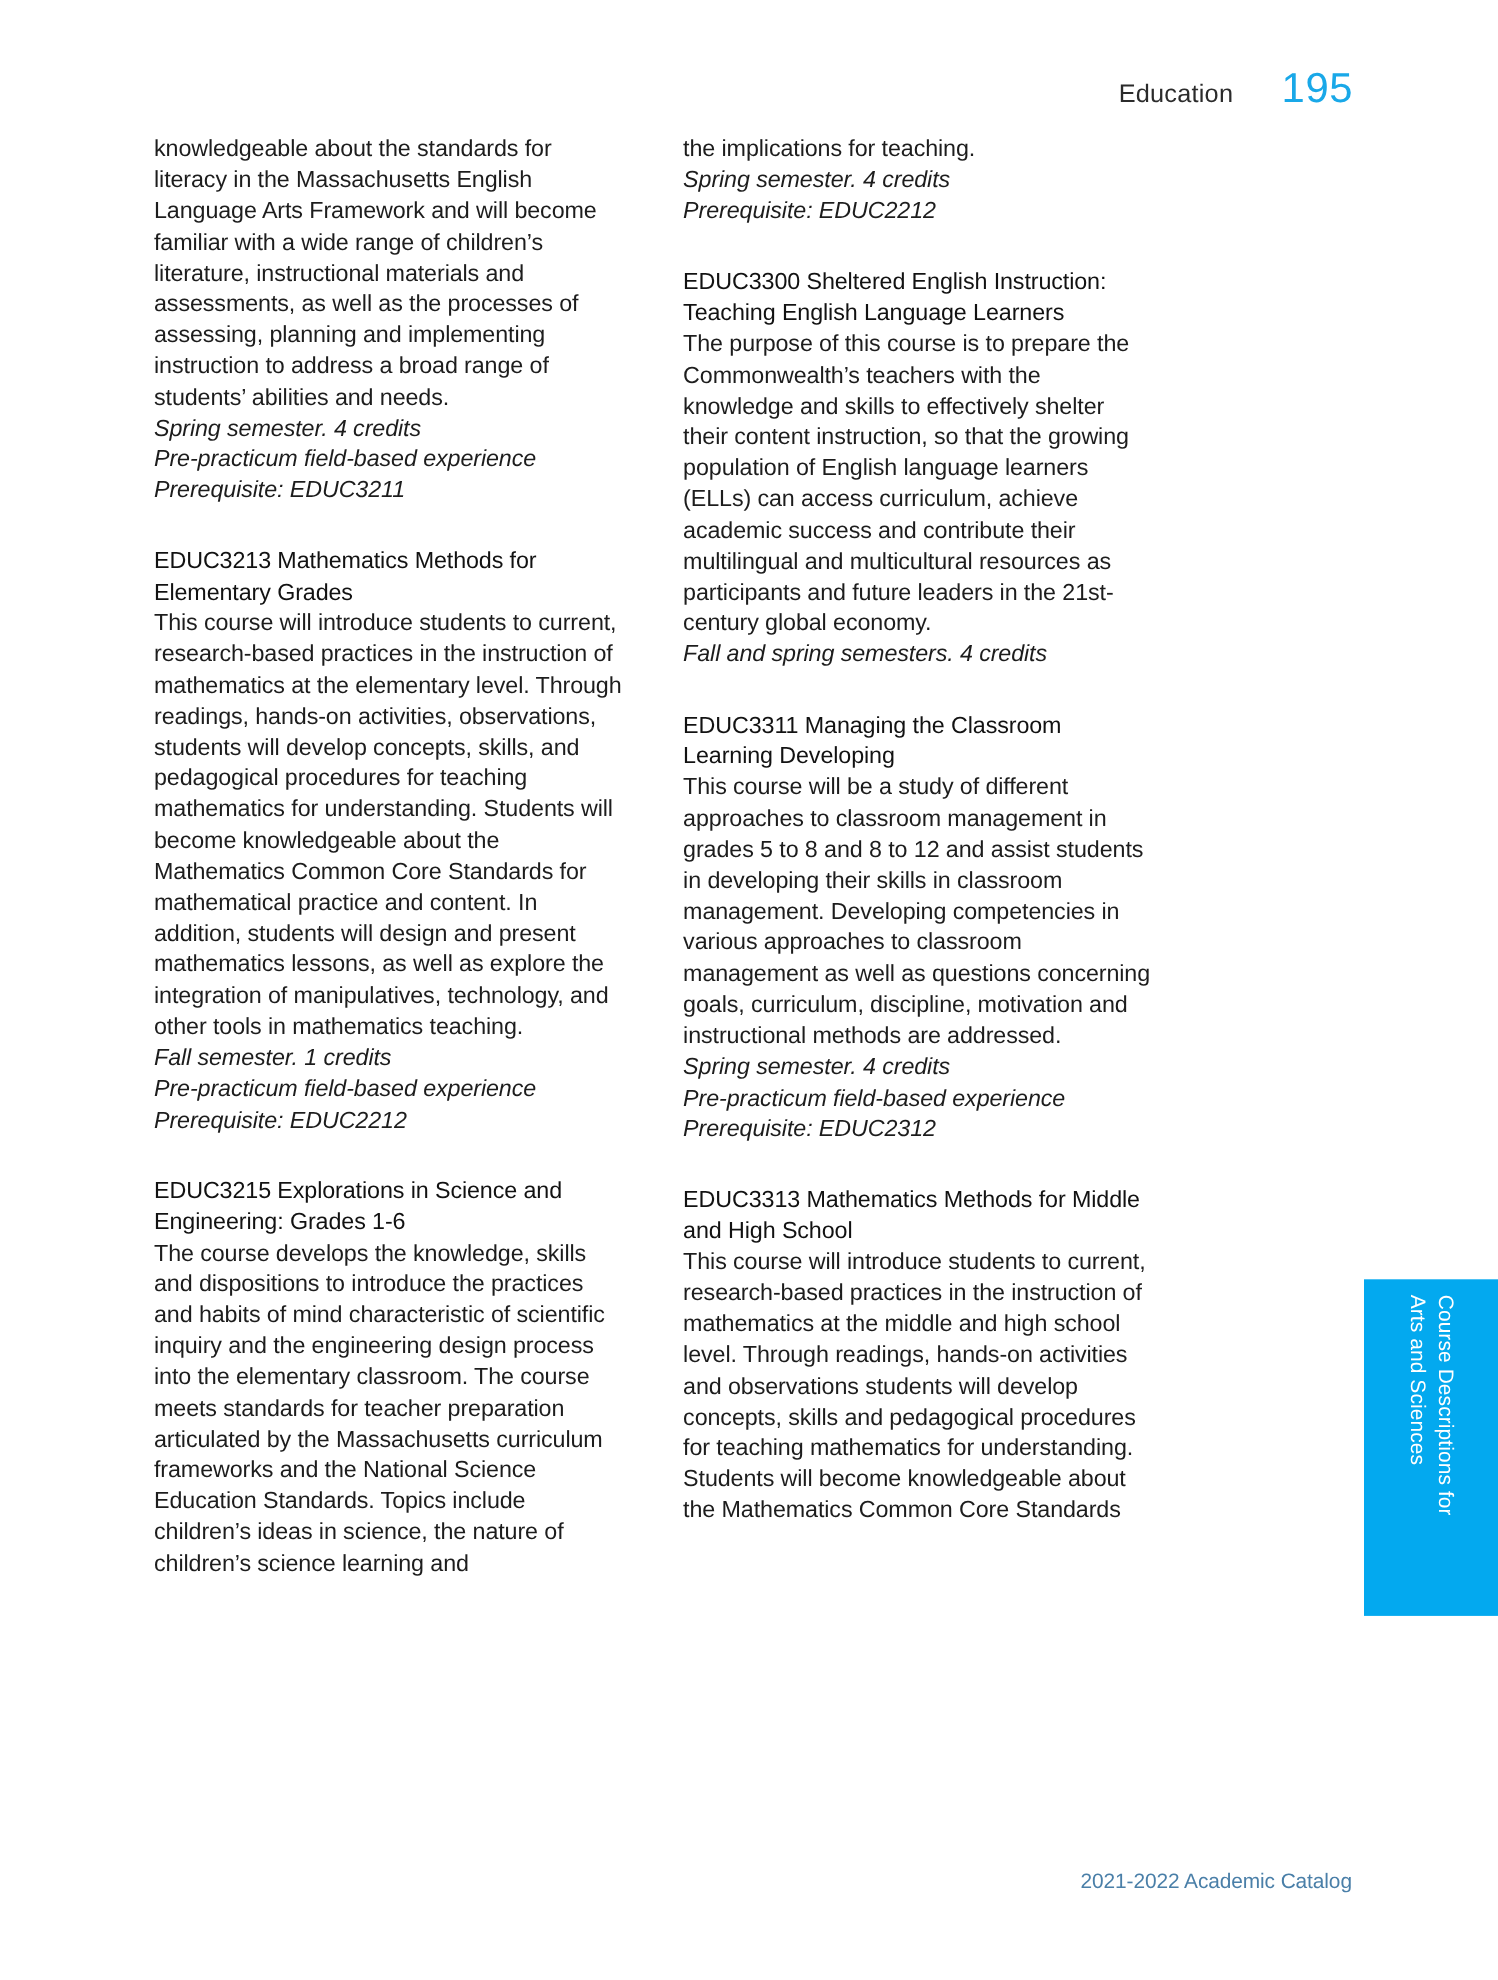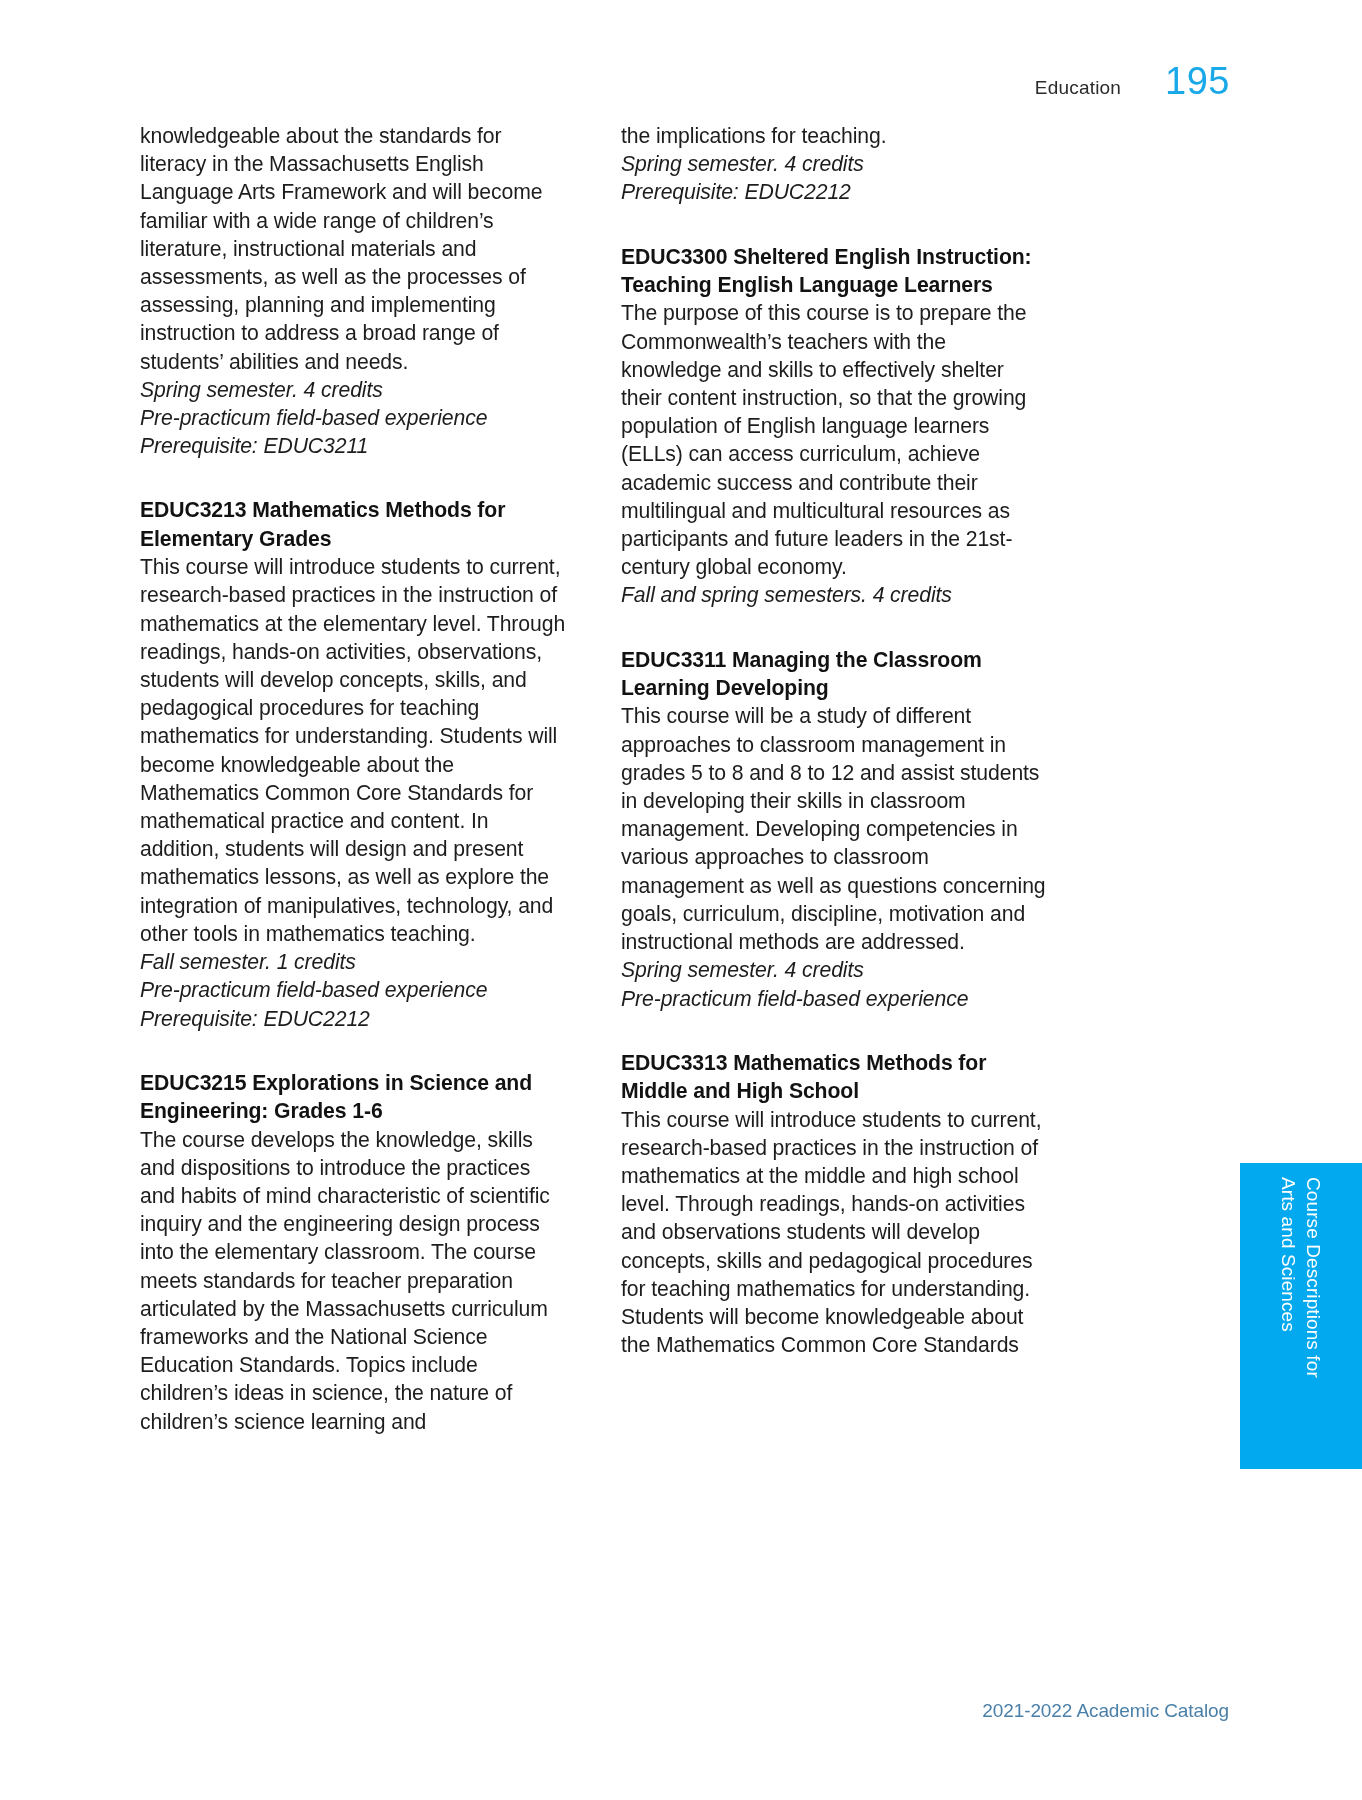--- a/index.html
+++ b/index.html
@@ -20,21 +20,21 @@
   
   .running-head {
     position: absolute;
     top: 60px;
     right: 132px;
     display: flex;
     align-items: baseline;
     gap: 44px;
   }
   .running-head .section-name {
-    font-size: 19px;
+    font-size: 23px;
     color: #2b2b2b;
     letter-spacing: 0.2px;
     white-space: nowrap;
   }
   .running-head .page-number {
     font-size: 38px;
     color: #19A8E8;
     font-weight: 400;
     letter-spacing: 0.5px;
   }
@@ -62,21 +62,21 @@
     text-align: left;
   }
   .para.italic {
     font-style: italic;
   }
   .course-title {
     font-size: 21.2px;
     line-height: 28.4px;
     color: #121212;
     margin: 0;
-    font-weight: 700;
+    font-weight: 400;
     letter-spacing: -0.1px;
   }
   .course-block {
     margin-top: 36px;
   }
   .meta-group {
     margin-top: 0;
   }
 
   
@@ -179,20 +179,21 @@
           <p class="para italic">Fall and spring semesters. 4 credits</p>
         </div>
       </div>
 
       <div class="course-block">
         <p class="course-title">EDUC3311 Managing the Classroom Learning Developing</p>
         <p class="para">This course will be a study of different approaches to classroom management in grades 5 to 8 and 8 to 12 and assist students in developing their skills in classroom management. Developing competencies in various approaches to classroom management as well as questions concerning goals, curriculum, discipline, motivation and instructional methods are addressed.</p>
         <div class="meta-group">
           <p class="para italic">Spring semester. 4 credits</p>
           <p class="para italic">Pre-practicum field-based experience</p>
+          <p class="para italic">Prerequisite: EDUC2312</p>
         </div>
       </div>
 
       <div class="course-block">
         <p class="course-title">EDUC3313  Mathematics Methods for Middle  and High School</p>
         <p class="para">This course will introduce students to current, research-based practices in the instruction of mathematics at the middle and high school level. Through readings, hands-on activities and observations students will develop concepts, skills and pedagogical procedures for teaching mathematics for understanding. Students will become knowledgeable about the Mathematics Common Core Standards</p>
       </div>
 
     </div>
   </div>

